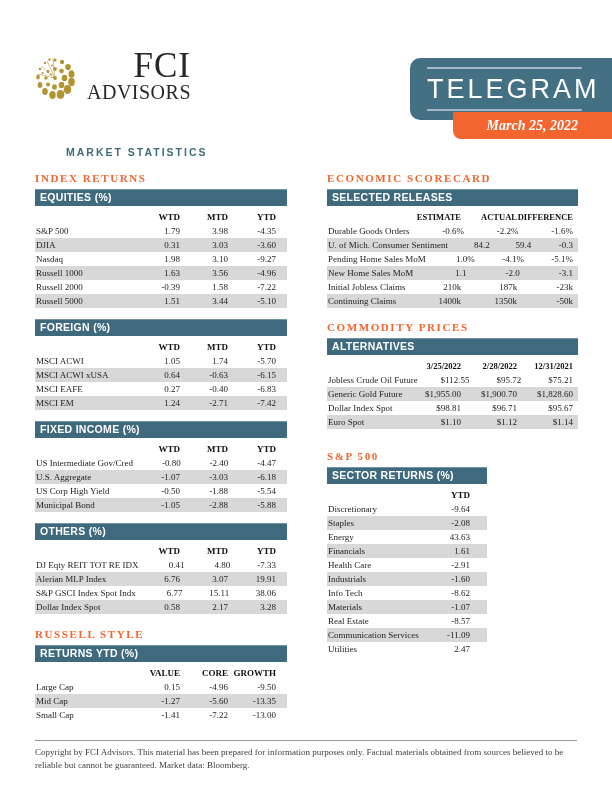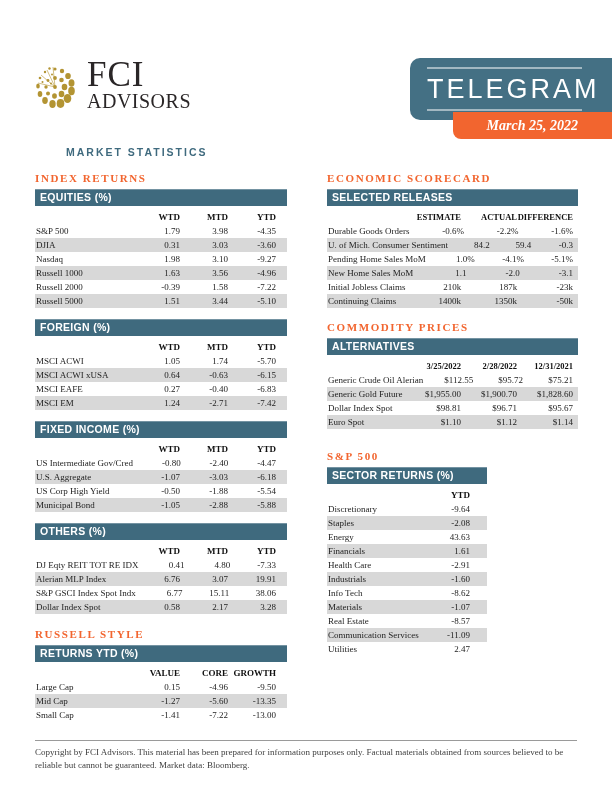--- a/index.html
+++ b/index.html
@@ -3,21 +3,21 @@
 <meta charset="utf-8">
 <style>
   * { margin:0; padding:0; box-sizing:border-box; }
   html,body { background:#ffffff; }
   .page {
     position:relative; width:612px; height:792px; background:#fff;
     font-family:"Liberation Serif", serif; color:#1d1d1d; overflow:hidden;
   }
 
   
-  .logo { position:absolute; left:33px; top:59px; display:flex; align-items:flex-start; }
+  .logo { position:absolute; left:33px; top:50px; display:flex; align-items:flex-start;text-align:right; }
   .logo svg { display:block; margin-top:4px; }
   .logo-text { margin-left:10px; color:#2a2627; }
   .logo-line1 { font-family:"Liberation Serif", serif; font-size:35px; line-height:32px; letter-spacing:1px; }
   .logo-line2 { font-family:"Liberation Serif", serif; font-size:20px; line-height:20px; letter-spacing:0.5px; }
 
   .banner-teal {
     position:absolute; left:410px; right:0; top:50px; height:62px;
     background:#447084; border-radius:10px 0 0 10px;margin-top:8px;
   }
   .banner-inner {
@@ -374,21 +374,21 @@
     <div class="dtable wide-cols">
         <div class="tbar">ALTERNATIVES</div>
         <div class="trow thead">
           <div class="lbl"></div>
           <div class="num">3/25/2022</div>
           <div class="num">2/28/2022</div>
           <div class="num">12/31/2021</div>
         </div>
         <div class="tbody">
           <div class="trow">
-            <div class="lbl">Generic Crude Oil Alerian</div>
+            <div class="lbl">Jobless Crude Oil Future</div>
             <div class="num">$112.55</div>
             <div class="num">$95.72</div>
             <div class="num">$75.21</div>
           </div>
           <div class="trow">
             <div class="lbl">Generic Gold Future</div>
             <div class="num">$1,955.00</div>
             <div class="num">$1,900.70</div>
             <div class="num">$1,828.60</div>
           </div>

